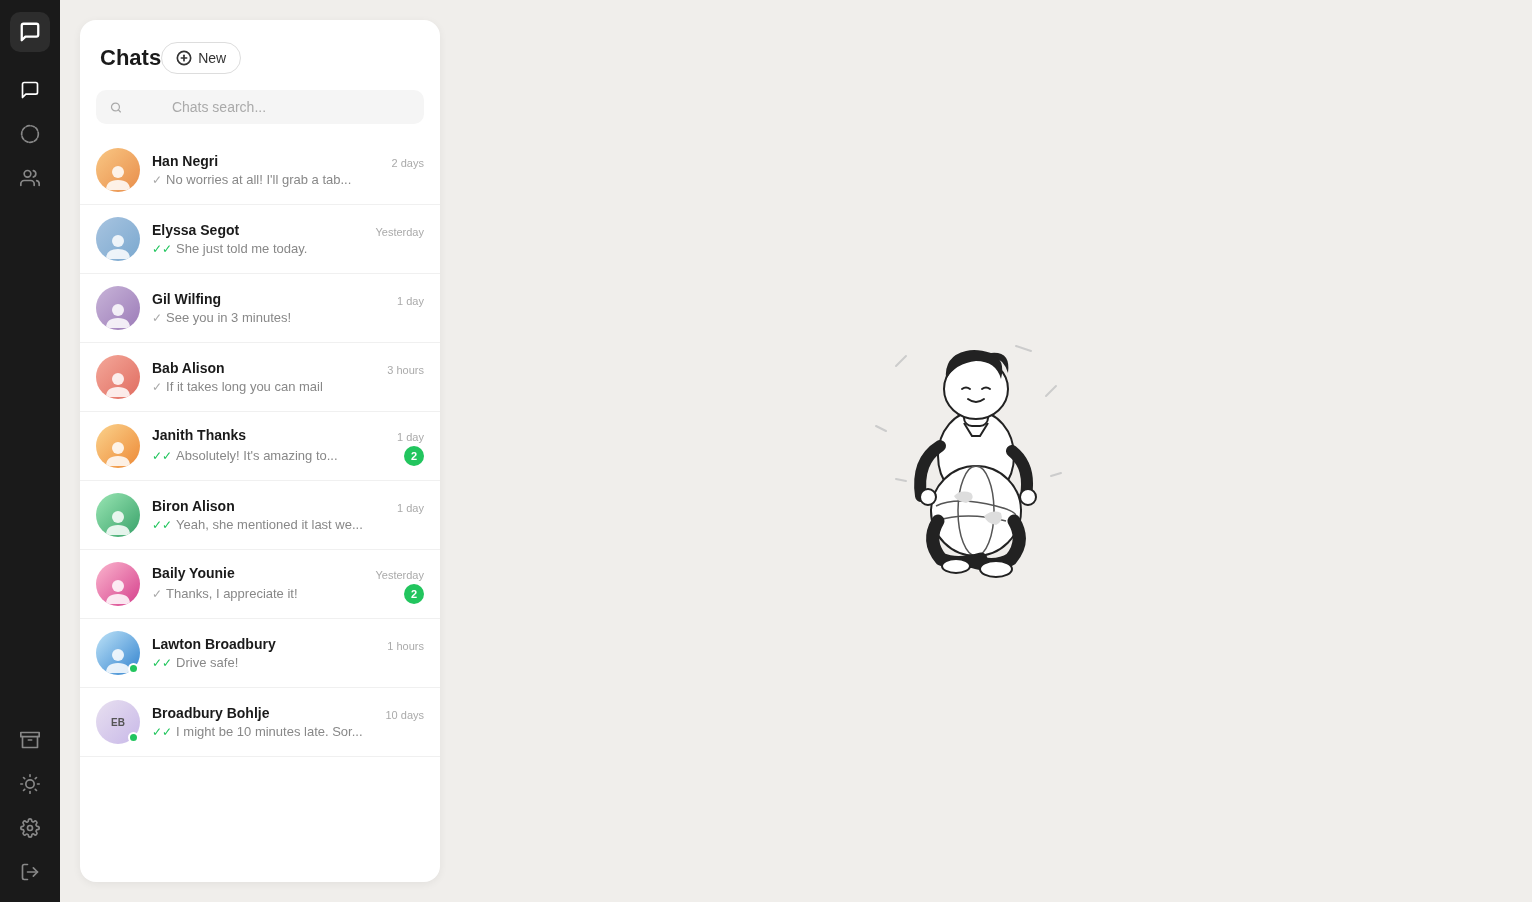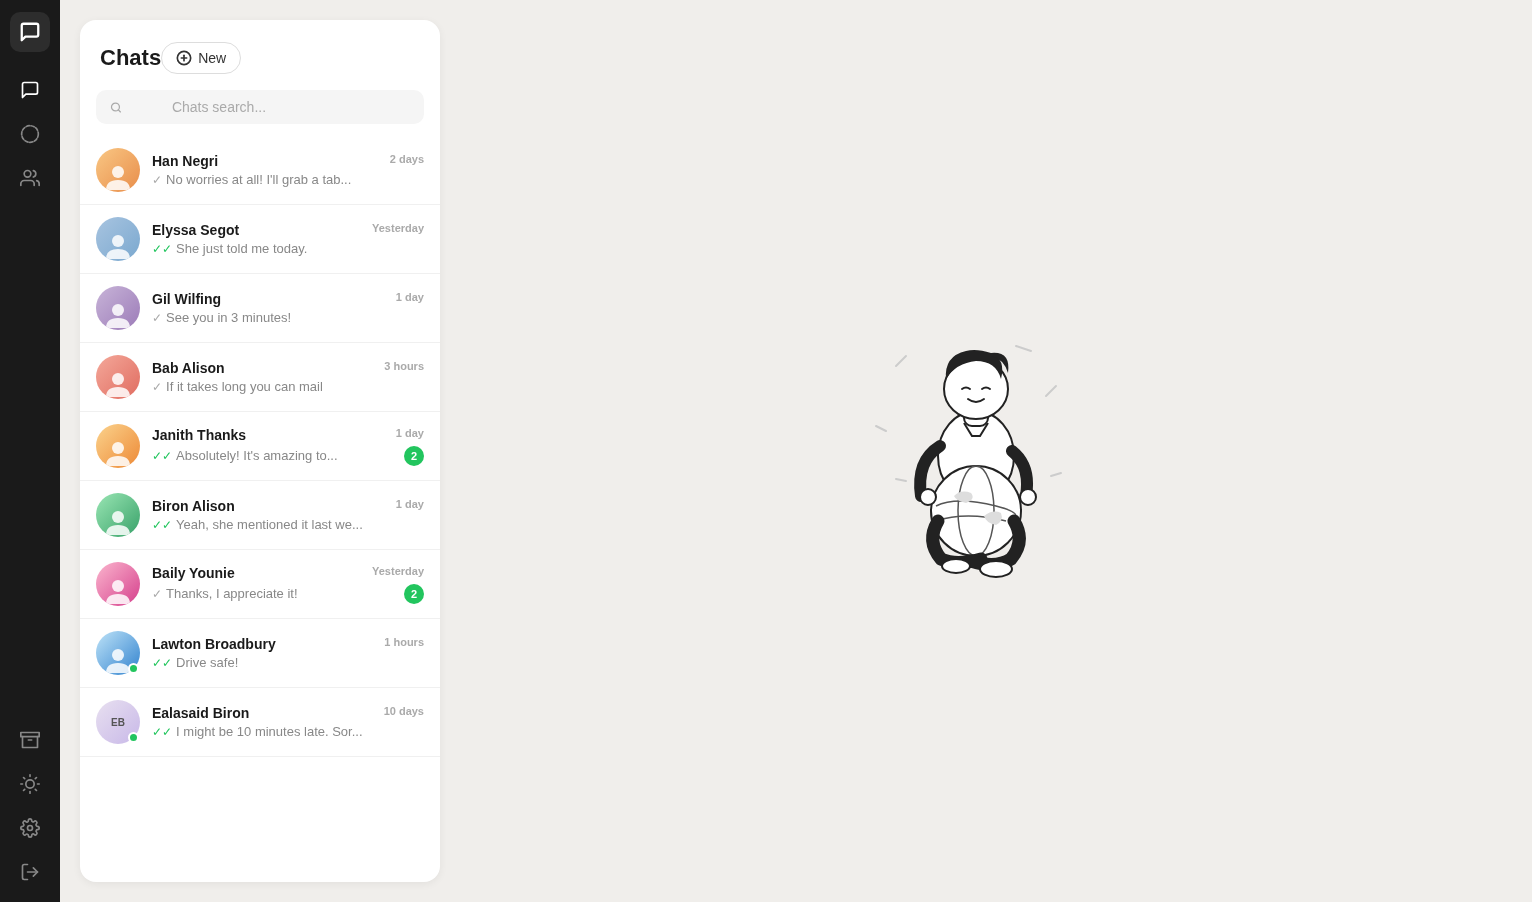--- a/index.html
+++ b/index.html
@@ -158,33 +158,32 @@
       border: 2px solid #fff;
     }
 
     .chat-info {
       flex: 1;
       min-width: 0;
     }
     .chat-name-row {
       display: flex;
       justify-content: space-between;
-      align-items: flex-start;
+      align-items: flex-end;
       margin-bottom: 3px;
     }
     .chat-name {
       font-size: 14px;
       font-weight: 600;
       color: #1a1a1a;
     }
     .chat-time {
       font-size: 11px;
       color: #aaa;
       white-space: nowrap;
-      font-weight: bold;
     }
     .chat-preview-row {
       display: flex;
       align-items: center;
       justify-content: space-between;
     }
     .chat-preview {
       font-size: 13px;
       color: #888;
       white-space: nowrap;
@@ -531,21 +530,21 @@
         </div>
       </div>
     </div>
         <div class="chat-item">
       <div class="avatar-wrapper">
         <div class="avatar-initials" style="background: linear-gradient(135deg, #e8e0f0, #c8b8e8);">EB</div>
         <div class="online-dot"></div>
       </div>
       <div class="chat-info">
         <div class="chat-name-row">
-          <span class="chat-name">Ealasaid Biron</span>
+          <span class="chat-name">Broadbury Bohlje</span>
           <span class="chat-time">10 days</span>
         </div>
         <div class="chat-preview-row">
           <div class="chat-preview">
             <span class="check-icon check-green">✓✓</span>
             <span class="preview-text">I might be 10 minutes late. Sor...</span>
           </div>
 
         </div>
       </div>

